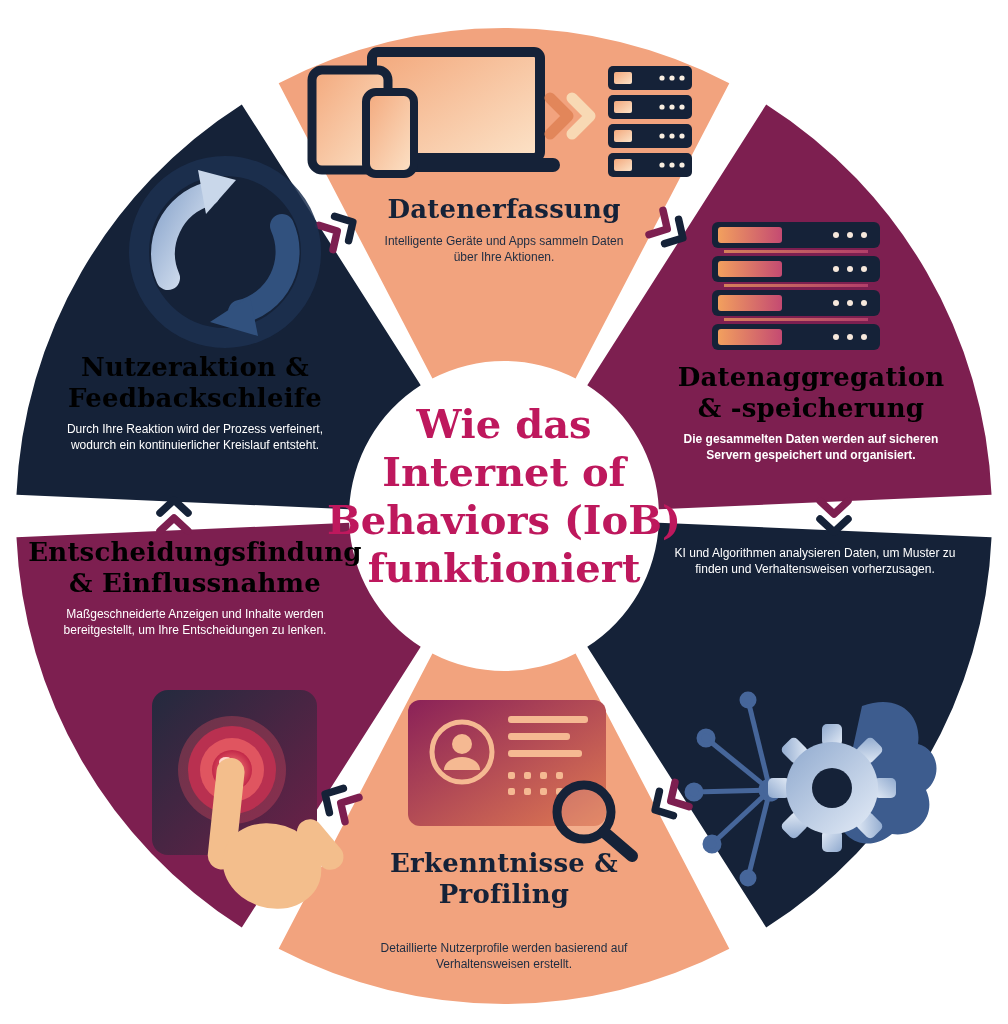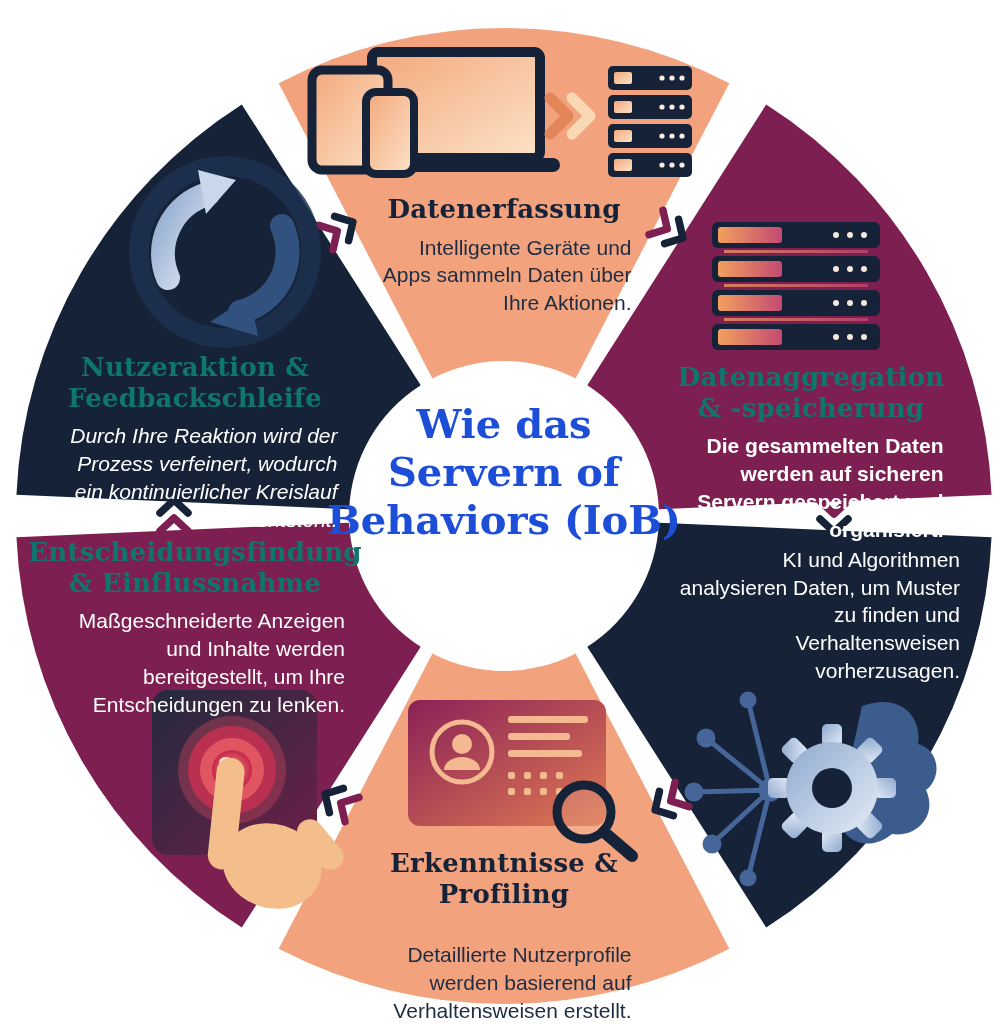--- a/index.html
+++ b/index.html
@@ -2,28 +2,28 @@
 <html><head>
 <meta charset="utf-8">
 <style>
   * { margin:0; padding:0; box-sizing:border-box; }
   html,body { background:#ffffff; }
   body { font-family:"Liberation Sans","DejaVu Sans",sans-serif; }
   .stage { position:relative; width:1008px; height:1024px; margin:0 auto; background:#fff; overflow:hidden; }
   .stage > svg { position:absolute; left:0; top:0; }
   .seg { position:absolute; text-align:center; }
   .seg-title { font-family:"DejaVu Serif","Liberation Serif",serif; font-weight:700; font-size:26px; line-height:1.18; letter-spacing:.2px; }
-  .seg-body { font-size:21px; line-height:1.32; margin:9px auto 0;text-align:right; }
+  .seg-body { font-size:12px; line-height:1.32; margin:9px auto 0; }
   .seg.dark .seg-title { color:#152238;text-align:center; }
   .seg.dark .seg-body { color:#1d2c42; }
-  .seg.light .seg-title { color:#0f766e; }
+  .seg.light .seg-title { color:#000000; }
   .seg.light .seg-body { color:#ffffff; }
   .center-title { position:absolute; left:254px; top:400px; width:500px; text-align:center;
                   font-family:"DejaVu Serif","Liberation Serif",serif; font-weight:700;
-                  font-size:40px; line-height:1.2; color:#1d4ed8; }
+                  font-size:40px; line-height:1.2; color:#be185d; }
   .chev path { fill:none; stroke-width:7.5; stroke-linecap:round; stroke-linejoin:round; }
 </style>
 </head>
 <body>
 
 <div class="stage">
 
   <svg width="1008" height="1024" viewBox="0 0 1008 1024">
     <defs>
       <linearGradient id="gradDevice" x1="0" y1="0" x2="1" y2="1">
@@ -214,22 +214,23 @@
       <circle cx="225" cy="252" r="86" fill="none" stroke="#1C3050" stroke-width="20" opacity="0.85"></circle>
       <path d="M282,226 A62,62 0 0 1 240,312" stroke="#31517E" stroke-width="24" fill="none" stroke-linecap="round"></path>
       <polygon points="210,322 250,296 258,336" fill="#31517E"></polygon>
       <path d="M168,278 A62,62 0 0 1 208,194" stroke="url(#gradBlueLight)" stroke-width="24" fill="none" stroke-linecap="round"></path>
       <polygon points="236,180 198,170 206,214" fill="#C9D7EA"></polygon>
     </g>
   </svg>
 
   <div class="center-title">
     <div>Wie das</div>
-    <div>Servern of</div>
+    <div>Internet of</div>
     <div>Behaviors (IoB)</div>
+    <div>funktioniert</div>
   </div>
 
   <div class="seg dark" style="left:324px;top:194px;width:360px;">
     <div class="seg-title">
       <div>Datenerfassung</div>
       <div></div>
     </div>
     <div class="seg-body" style="max-width:255px;">Intelligente Geräte und Apps sammeln Daten über Ihre Aktionen.</div>
   </div>
 
@@ -259,16 +260,16 @@
       <div>&amp; Einflussnahme</div>
     </div>
     <div class="seg-body" style="max-width:300px;">Maßgeschneiderte Anzeigen und Inhalte werden bereitgestellt, um Ihre Entscheidungen zu lenken.</div>
   </div>
 
   <div class="seg light" style="left:40px;top:352px;width:310px;">
     <div class="seg-title">
       <div>Nutzeraktion &amp;</div>
       <div>Feedbackschleife</div>
     </div>
-    <div class="seg-body" style="max-width:285px;font-style:italic;">Durch Ihre Reaktion wird der Prozess verfeinert, wodurch ein kontinuierlicher Kreislauf entsteht.</div>
+    <div class="seg-body" style="max-width:285px;">Durch Ihre Reaktion wird der Prozess verfeinert, wodurch ein kontinuierlicher Kreislauf entsteht.</div>
   </div>
 
 </div>
 
 </body></html>

